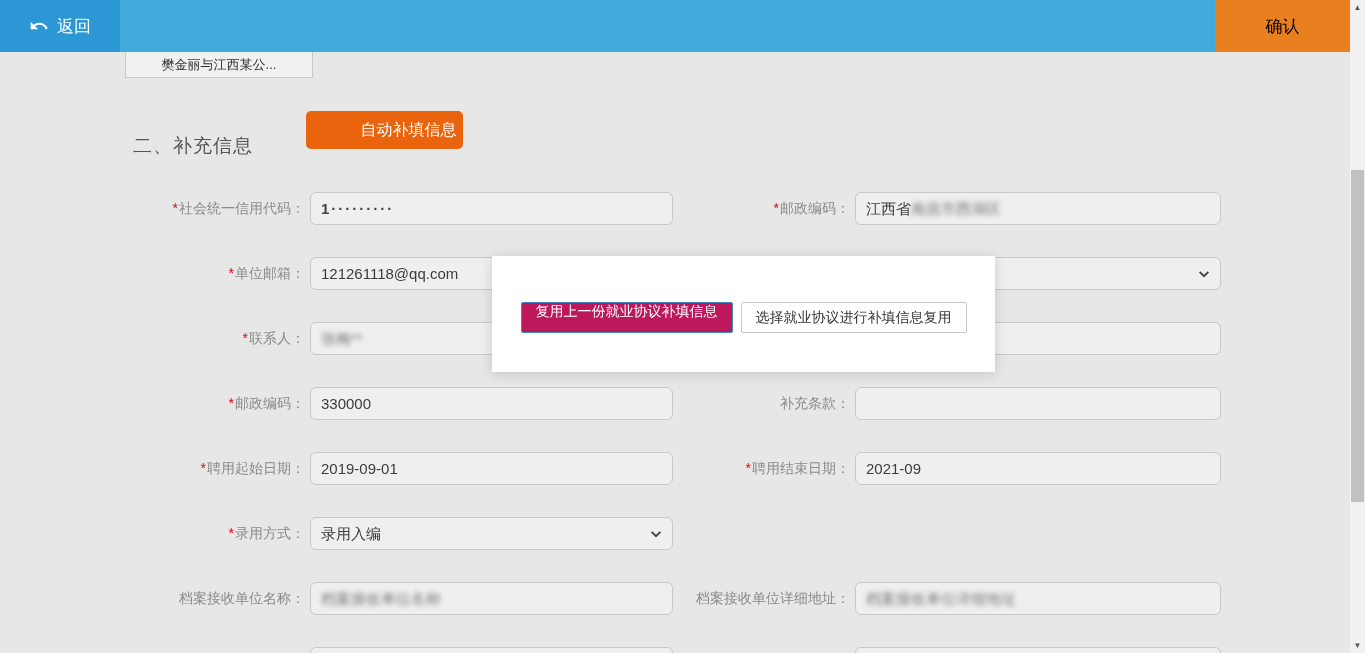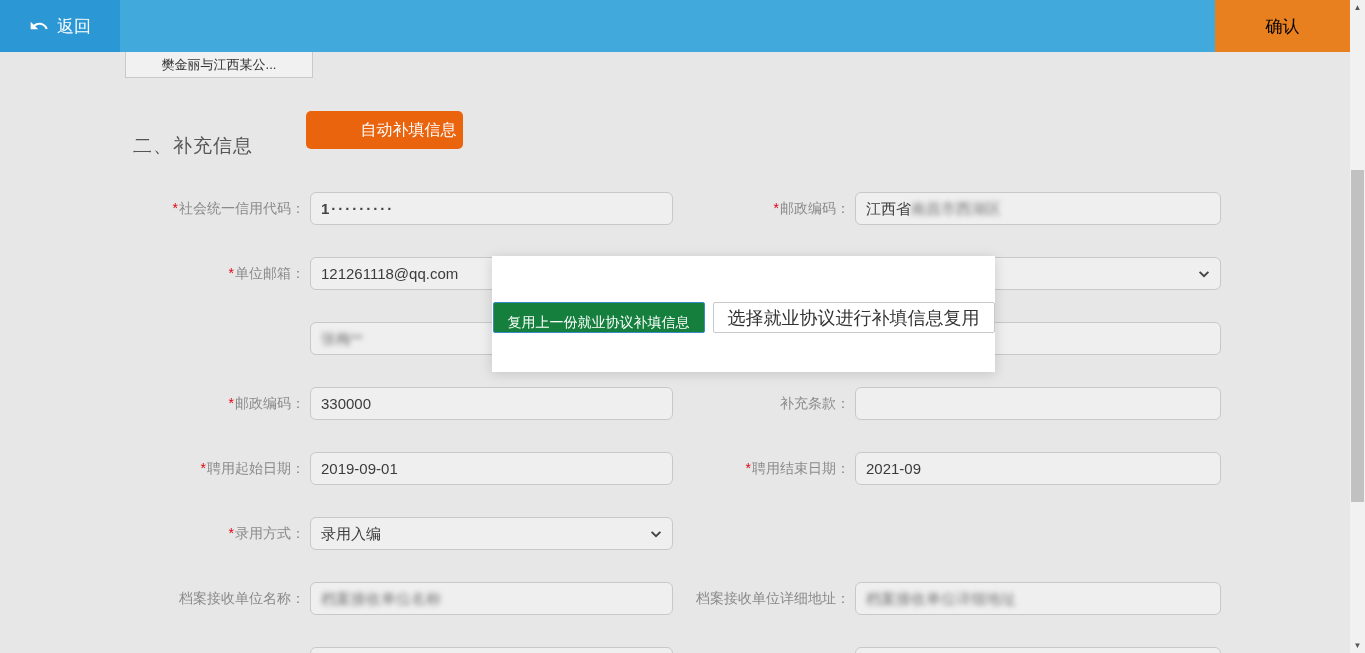--- a/index.html
+++ b/index.html
@@ -37,23 +37,23 @@
   .inp-right { left:855px; width:366px; }
   .sel { cursor:pointer; }
   .sel .chev { position:absolute; right:9px; top:9px; width:14px; height:14px; }
   .blur { filter:blur(2.5px); color:#777; }
   .code-dots { letter-spacing:2px; font-weight:bold; color:#444; }
 
   
   .popup { position:absolute; left:492px; top:256px; width:503px; height:116px; background:#fff;
            box-shadow:0 2px 12px rgba(0,0,0,.15); z-index:10; }
   .popup-btns { position:absolute; top:46px; left:0; width:100%; display:flex; justify-content:center; gap:8px; }
-  .btn-primary { height:31px; padding:0 14px; background:#15803d; color:#fff; font-size:14px; border:1px solid #3d8ac8;
-                 border-radius:2px; display:flex; align-items:flex-end; cursor:pointer; }
-  .btn-plain { height:31px; padding:0 14px; background:#fff; color:#333; font-size:18px; border:1px solid #c9c9c9;
+  .btn-primary { height:31px; padding:0 14px; background:#be185d; color:#fff; font-size:14px; border:1px solid #3d8ac8;
+                 border-radius:2px; display:flex; align-items:flex-start; cursor:pointer; }
+  .btn-plain { height:31px; padding:0 14px; background:#fff; color:#333; font-size:14px; border:1px solid #c9c9c9;
                border-radius:2px; display:flex; align-items:center; cursor:pointer; }
 
   
   .scrollbar { position:absolute; top:0; right:0; width:15px; height:653px; background:#f1f1f1; z-index:20; }
   .sb-arrow { position:absolute; left:0; width:15px; height:15px; color:#555; font-size:8px; text-align:center; line-height:15px; }
   .sb-up { top:0; } .sb-down { bottom:0; }
   .sb-thumb { position:absolute; left:1px; top:170px; width:13px; height:332px; background:#c1c1c1; }
 </style>
 </head>
 <body>
@@ -93,20 +93,21 @@
     <div class="inp inp-left"><span>121261118@qq.com</span></div>
     <div class="inp inp-right sel">
       <span></span>
       <svg class="chev" viewBox="0 0 16 16">
           <polyline points="3,5.5 8,10.5 13,5.5" fill="none" stroke="#444" stroke-width="2.2"></polyline>
         </svg>
     </div>
   </div>
 
   <div class="row" style="top:322px">
+    <div class="lbl lbl-left"><span class="req">*</span><span>联系人：</span></div>
     <div class="inp inp-left"><span class="blur">张梅**</span></div>
     <div class="inp inp-right"><span></span></div>
   </div>
 
   <div class="row" style="top:387px">
     <div class="lbl lbl-left"><span class="req">*</span><span>邮政编码：</span></div>
     <div class="inp inp-left"><span>330000</span></div>
     <div class="lbl lbl-right"><span class="req"></span><span>补充条款：</span></div>
     <div class="inp inp-right"><span></span></div>
   </div>

